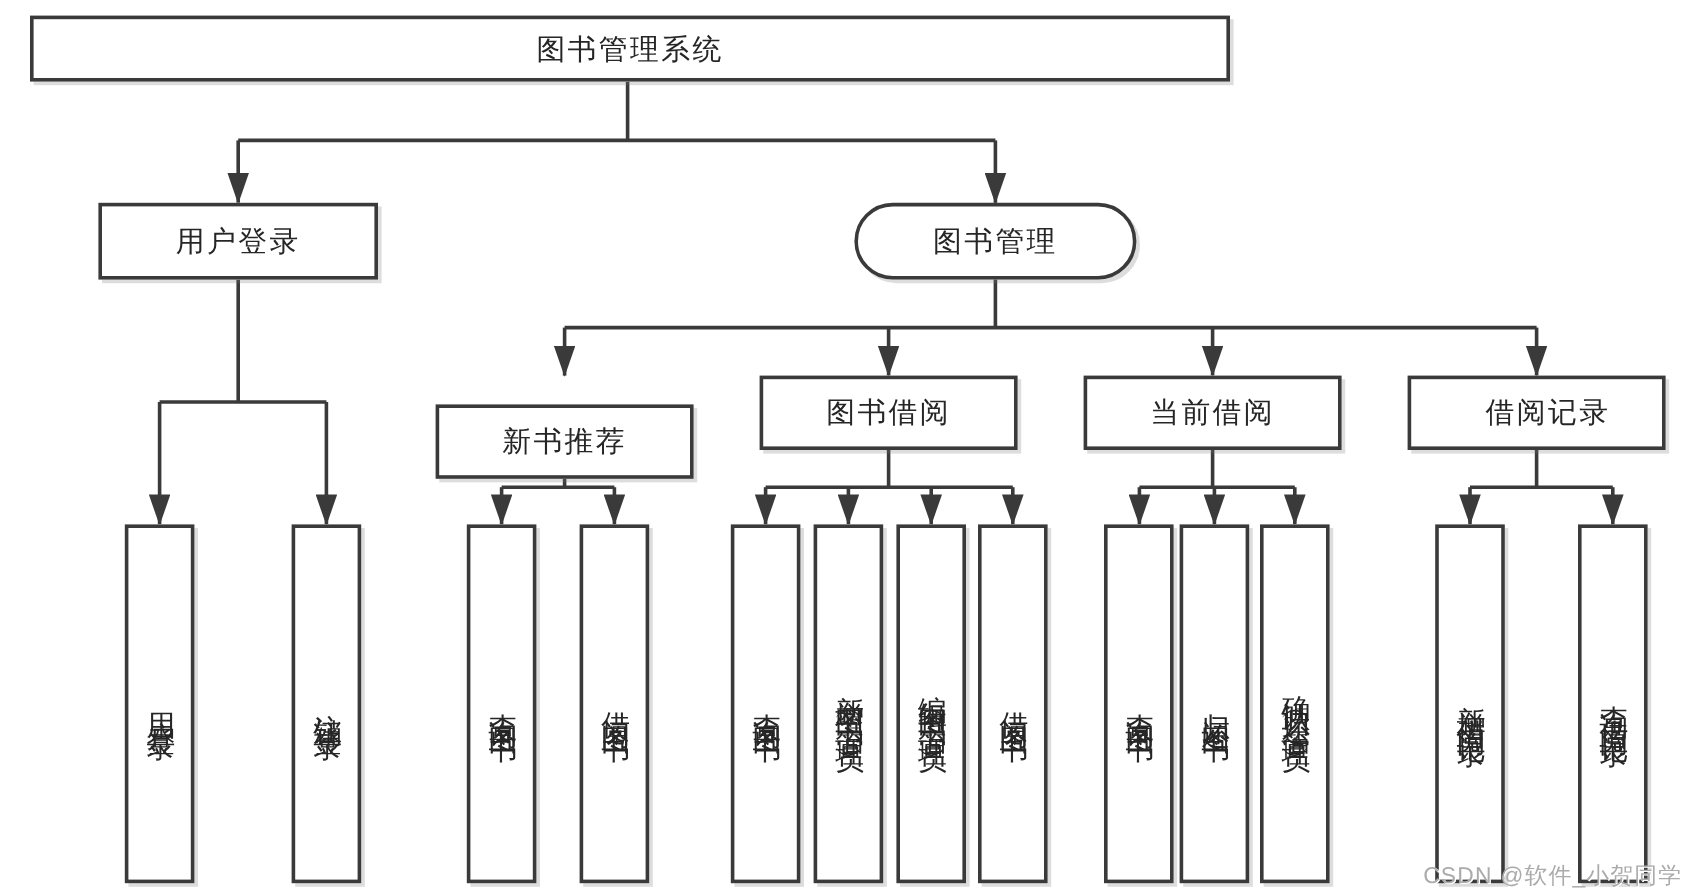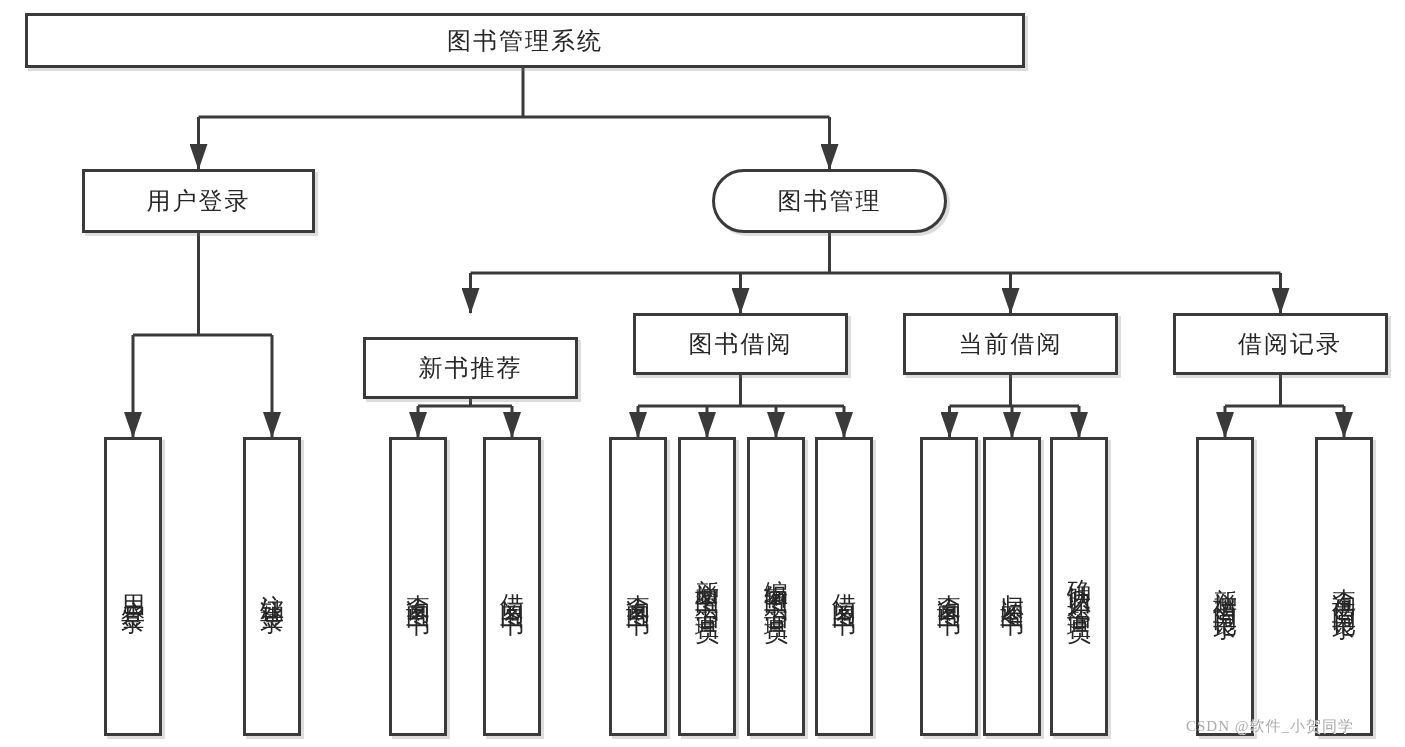--- a/index.html
+++ b/index.html
@@ -1,40 +1,40 @@
 <!DOCTYPE html>
 <html><head>
 <meta charset="utf-8">
 <style>
   html,body{margin:0;padding:0;background:#ffffff;}
   #stage{
     position:relative;
     width:1405px;height:747px;
     background:#ffffff;
-    font-family:Liberation Serif, serif;
+    font-family:Liberation Sans, sans-serif;
     overflow:hidden;
   }
   #connectors{position:absolute;left:0;top:0;width:1405px;height:747px;}
   .cline{stroke:#3a3a3a;stroke-width:3;fill:none;}
   .node{
     position:absolute;box-sizing:border-box;
     border:3px solid #3a3a3a;background:#ffffff;
     display:flex;align-items:center;justify-content:center;
     color:#262626;
     box-shadow:3px 3px 0 rgba(120,120,120,0.25);
   }
   .hnode{font-size:24px;letter-spacing:2px;}
   .vnode .vtext{
     writing-mode:vertical-rl;text-orientation:mixed;
     font-size:24px;letter-spacing:6px;line-height:1;
     white-space:nowrap;
   }
   #watermark{
     position:absolute;left:1186px;top:717px;
-    font-size:15px;color:#ababab;letter-spacing:1px;
+    font-size:19px;color:#ababab;letter-spacing:1px;
     white-space:nowrap;
     text-shadow:1px 1px 0 #ffffff;
   }
   
   #n-root{left:25px;top:13px;width:1000px;height:55px;}
   #n-user-login{left:82px;top:169px;width:233px;height:64px;}
   #n-book-mgmt{left:712px;top:169px;width:235px;height:64px;border-radius:32px;}
   #n-new-book{left:363px;top:313px;width:215px;height:62px;margin-top:24px;}
   #n-borrowing{left:633px;top:313px;width:215px;height:62px;}
   #n-current{left:903px;top:313px;width:215px;height:62px;}

